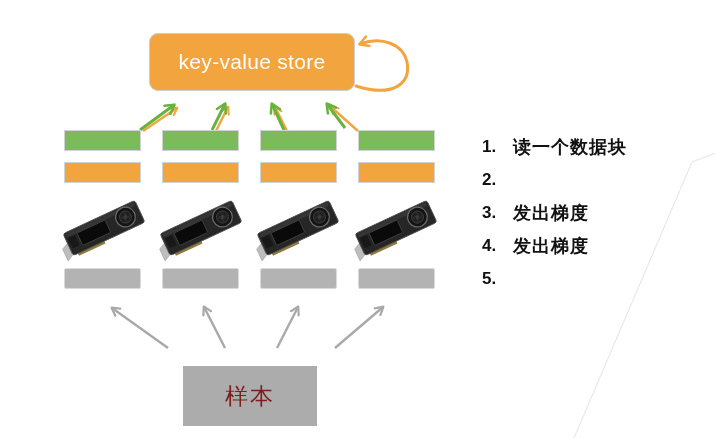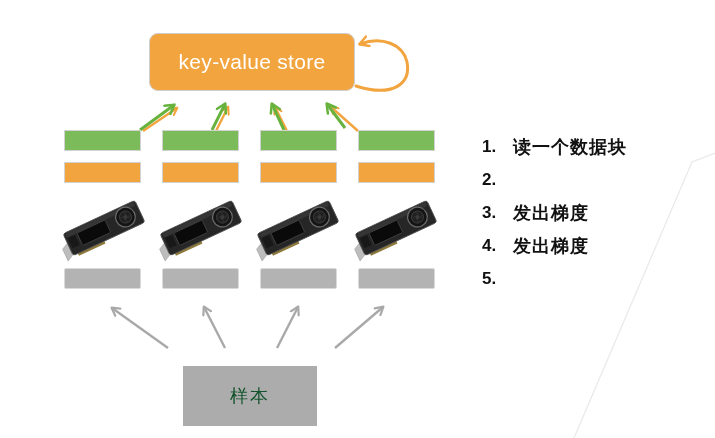--- a/index.html
+++ b/index.html
@@ -16,21 +16,21 @@
   
   .bar{position:absolute;width:77px;height:21px;box-sizing:border-box;border:1px solid #d2d2d2;}
   .bar-green{background:#7CBB5A;top:130px;}
   .bar-orange{background:#F2A43E;top:162px;}
   .bar-gray{background:#B3B3B3;top:268px;border-color:#dadada;border-radius:2px;}
   .c1{left:64px}.c2{left:162px}.c3{left:260px}.c4{left:358px}
 
   
   .sample-box{position:absolute;left:183px;top:366px;width:134px;height:60px;
     background:#ACACAC;display:flex;align-items:center;justify-content:center;}
-  .sample-box span{color:#14532d;font-size:18px;letter-spacing:2px;}
+  .sample-box span{color:#7f1d1d;font-size:23px;letter-spacing:2px;}
 
   
   .steps{position:absolute;left:482px;top:130px;}
   .step{height:33px;display:flex;align-items:center;color:#111111;}
   .step .num{display:inline-block;width:31px;font-size:17px;font-weight:600;}
   .step .txt{font-size:18px;font-weight:700;letter-spacing:1px;white-space:nowrap;}
 </style>
 </head>
 <body>
 

